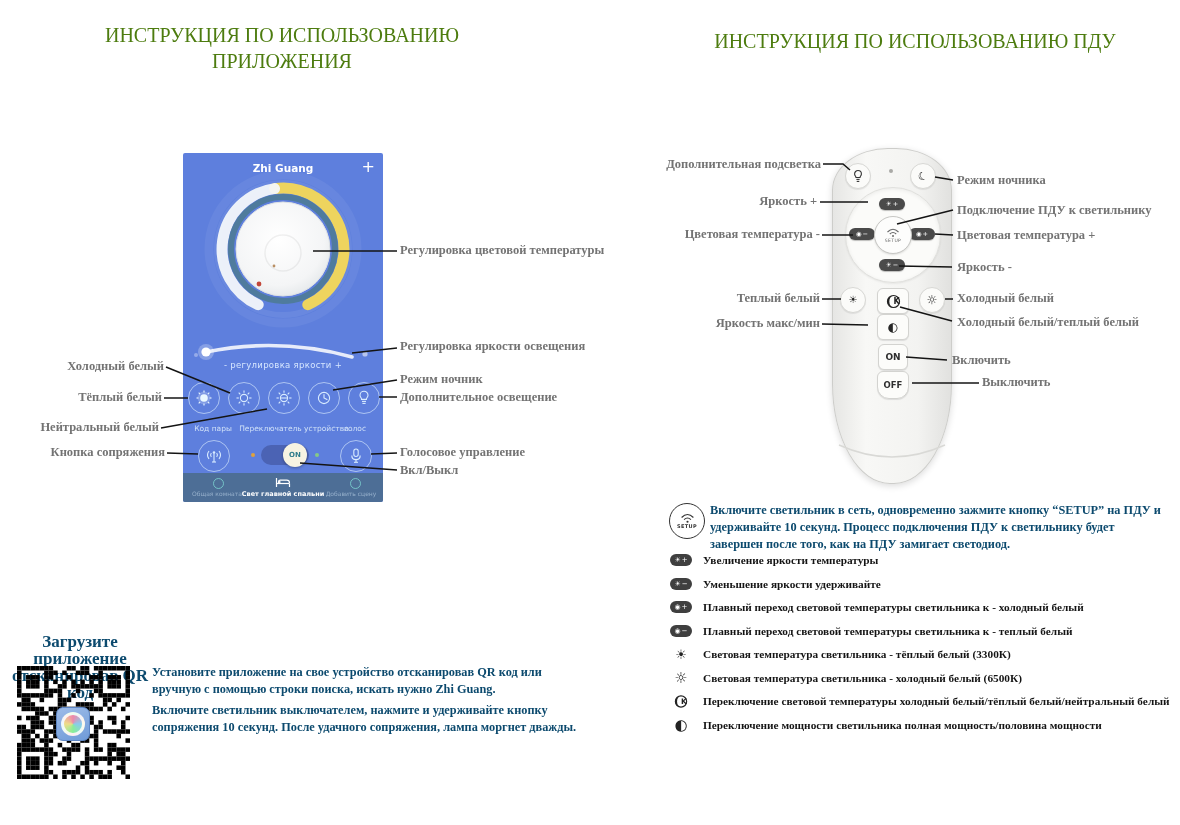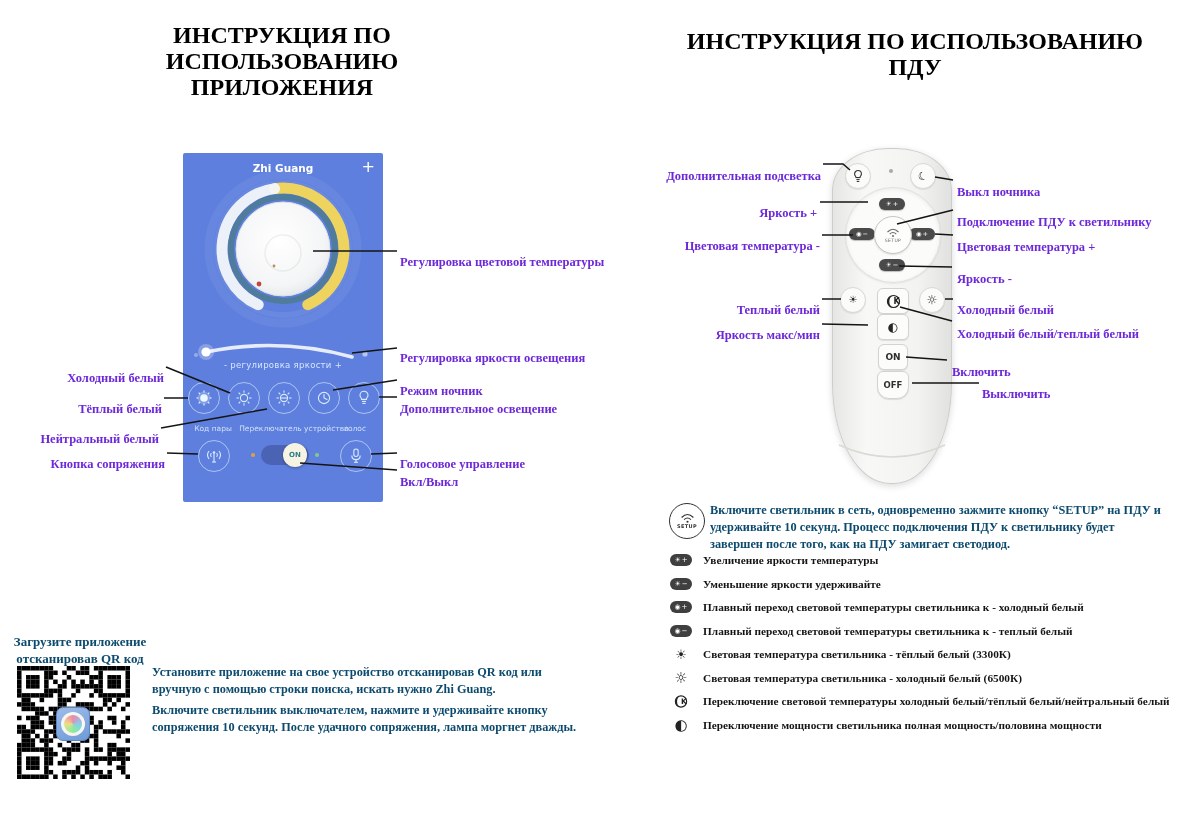--- a/index.html
+++ b/index.html
@@ -1,21 +1,21 @@
 <!DOCTYPE html>
 <html><head>
 <meta charset="utf-8">
 <style>
   html,body{margin:0;padding:0;background:#fff;}
   #page{position:relative;width:1180px;height:825px;background:#fff;overflow:hidden;
         font-family:"Liberation Serif","DejaVu Serif",serif;color:#111;}
   .abs{position:absolute;}
   
-  .doc-title{position:absolute;font-weight:700;font-size:24px;line-height:26px;text-align:center;color:#000000;}
-  .callout{position:absolute;font-weight:700;font-size:12.5px;white-space:nowrap;color:#6d28d9;z-index:6;margin-top:12px;}
+  .doc-title{position:absolute;font-weight:400;font-size:20px;line-height:26px;text-align:center;color:#4d7c0f;}
+  .callout{position:absolute;font-weight:700;font-size:12.5px;white-space:nowrap;color:#737373;z-index:6;}
   .callout.ra{text-align:right;}
   .para{position:absolute;font-weight:700;font-size:12.3px;line-height:17px;color:#0c4a6e;}
   
   #app{position:absolute;left:183px;top:153px;width:200px;height:349px;background:#5e7fdd;border-radius:2px;z-index:2;
        font-family:"DejaVu Sans","Liberation Sans",sans-serif;}
   .app-header-title{position:absolute;top:9px;left:0;width:100%;text-align:center;color:#fff;font-size:10.5px;font-weight:700;}
   .app-add{position:absolute;top:4px;right:8px;color:#fff;font-size:16px;font-weight:400;}
   .hint{position:absolute;top:207px;left:0;width:100%;text-align:center;color:#d6e6ff;font-size:8.5px;letter-spacing:.3px;}
   .app-icon{position:absolute;top:229px;width:30px;height:30px;border:1px solid rgba(225,242,255,.6);border-radius:50%;
             display:flex;align-items:center;justify-content:center;}
@@ -197,20 +197,36 @@
     <span class="mini-dot" style="left:132px;top:300px;background:#86c985;"></span>
     <div class="circ-btn" style="left:157px;top:287px;">
       <svg width="12" height="16" viewBox="0 0 12 16">
         <rect x="3.8" y="1" width="4.4" height="7.5" rx="2.2" fill="none" stroke="#d9ecff" stroke-width="1.1"></rect>
         <path d="M1.8 7.5 C1.8 13 10.2 13 10.2 7.5" fill="none" stroke="#d9ecff" stroke-width="1.1"></path>
         <line x1="6" y1="11.8" x2="6" y2="14" stroke="#d9ecff" stroke-width="1.1"></line>
         <line x1="4" y1="14.3" x2="8" y2="14.3" stroke="#d9ecff" stroke-width="1.1"></line>
       </svg>
     </div>
 
+    <div id="app-nav">
+      <span class="nav-ring" style="left:30px;"></span>
+      <svg class="abs" style="left:92px;top:3px;" width="16" height="12" viewBox="0 0 16 12">
+        <g stroke="#fff" stroke-width="1.2" fill="none">
+          <path d="M1.5 11 V2"></path>
+            <path d="M1.5 7.5 H14.5"></path>
+            <path d="M14.5 11 V7.5"></path>
+          <path d="M3.5 7.5 V6 a1.8 1.8 0 0 1 1.8 -1.8 h6.4 a2.8 2.8 0 0 1 2.8 2.8"></path>
+        </g>
+        <circle cx="4.6" cy="6" r="1" fill="#fff"></circle>
+      </svg>
+      <span class="nav-ring" style="left:167px;"></span>
+      <span class="nav-txt" style="left:0;width:68px;">Общая комната</span>
+      <span class="nav-txt c" style="left:58px;width:84px;">Свет главной спальни</span>
+      <span class="nav-txt" style="left:136px;width:64px;">Добавить сцену</span>
+    </div>
   </div>
 
   <div id="remote">
     <div class="rc-round" style="left:12px;top:14px;">
       <svg width="12" height="15" viewBox="0 0 12 15">
         <path d="M6 1.5 a3.4 3.4 0 0 1 3.4 3.4 c0 1.8-1.4 2.2-1.4 3.6 h-4 c0-1.4-1.4-1.8-1.4-3.6 a3.4 3.4 0 0 1 3.4-3.4 z" fill="none" stroke="#333" stroke-width="1.1"></path>
         <line x1="4.4" y1="10.4" x2="7.6" y2="10.4" stroke="#333" stroke-width="1.1"></line>
         <line x1="4.7" y1="12.4" x2="7.3" y2="12.4" stroke="#333" stroke-width="1.1"></line>
       </svg>
     </div>
@@ -308,21 +324,21 @@
   <div class="callout ra" style="right:1021px;top:420px;">Нейтральный белый</div>
   <div class="callout ra" style="right:1015px;top:445px;">Кнопка сопряжения</div>
   <div class="callout" style="left:400px;top:243px;">Регулировка цветовой температуры</div>
   <div class="callout" style="left:400px;top:339px;">Регулировка яркости освещения</div>
   <div class="callout" style="left:400px;top:372px;">Режим ночник</div>
   <div class="callout" style="left:400px;top:390px;">Дополнительное освещение</div>
   <div class="callout" style="left:400px;top:445px;">Голосовое управление</div>
   <div class="callout" style="left:400px;top:463px;">Вкл/Выкл</div>
 
   <div class="callout ra" style="right:359px;top:157px;">Дополнительная подсветка</div>
-  <div class="callout" style="left:957px;top:173px;">Выкл ночника</div>
+  <div class="callout" style="left:957px;top:173px;">Режим ночника</div>
   <div class="callout ra" style="right:363px;top:194px;">Яркость +</div>
   <div class="callout" style="left:957px;top:203px;">Подключение ПДУ к светильнику</div>
   <div class="callout ra" style="right:360px;top:227px;">Цветовая температура -</div>
   <div class="callout" style="left:957px;top:228px;">Цветовая температура +</div>
   <div class="callout" style="left:957px;top:260px;">Яркость -</div>
   <div class="callout ra" style="right:360px;top:291px;">Теплый белый</div>
   <div class="callout" style="left:957px;top:291px;">Холодный белый</div>
   <div class="callout ra" style="right:360px;top:316px;">Яркость макс/мин</div>
   <div class="callout" style="left:957px;top:315px;">Холодный белый/теплый белый</div>
   <div class="callout" style="left:952px;top:353px;">Включить</div>
@@ -398,21 +414,21 @@
     </span>
     <span class="legend-text">Переключение световой температуры холодный белый/тёплый белый/нейтральный белый</span>
   </div>
   <div class="legend-row" style="top:714px;">
     <span class="legend-ico">
         <span class="legend-glyph" style="font-size:15px;">◐</span>
       </span>
     <span class="legend-text">Переключение мощности светильника полная мощность/половина мощности</span>
   </div>
 
-  <div class="para" style="left:10px;top:633px;width:140px;text-align:center;font-size:13px;">
+  <div class="para" style="left:10px;top:633px;width:140px;text-align:center;font-size:17px;">
     <div>Загрузите приложение</div>
     <div>отсканировав QR код</div>
   </div>
   <div id="qr-box">
     <svg id="qr-svg" width="113" height="113" viewBox="0 0 112.5 112.5" fill="#000">
         <rect x="0.0" y="0.0" width="4.5" height="4.5"></rect>
         <rect x="4.5" y="0.0" width="4.5" height="4.5"></rect>
         <rect x="9.0" y="0.0" width="4.5" height="4.5"></rect>
         <rect x="13.5" y="0.0" width="4.5" height="4.5"></rect>
         <rect x="18.0" y="0.0" width="4.5" height="4.5"></rect>

